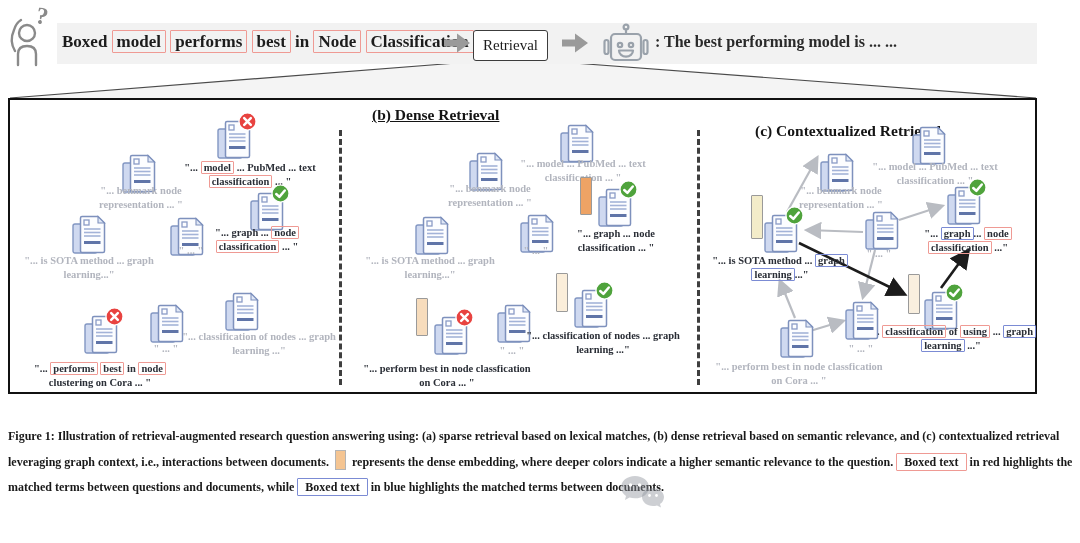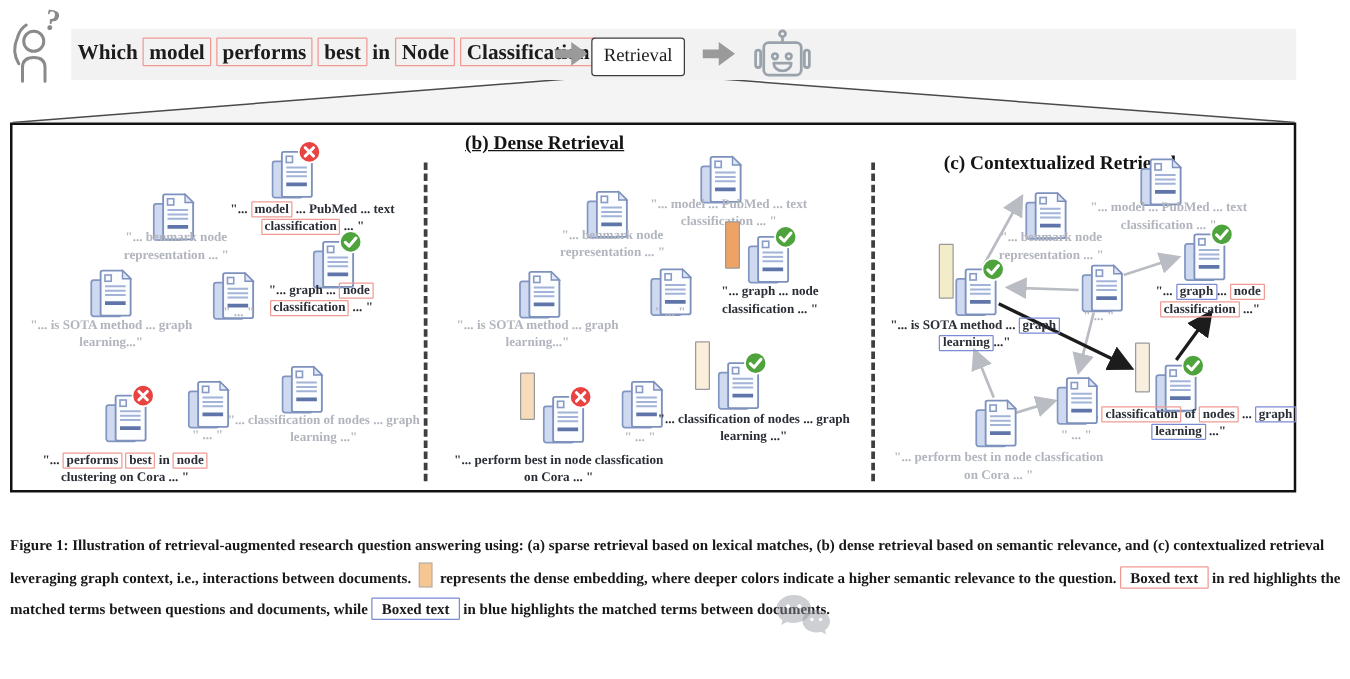--- a/index.html
+++ b/index.html
@@ -57,21 +57,21 @@
 
   <svg class="abs" style="left:6px;top:6px;z-index:2" width="50" height="62" viewBox="0 0 50 62">
     <g fill="none" stroke="#8a8a8a" stroke-width="2.4" stroke-linecap="round">
       <circle cx="21" cy="27" r="8"></circle>
       <path d="M9,45 Q3,35 8,24 Q10,17 15,14"></path>
       <path d="M12,59 L12,48 Q12,40 21,40 Q30,40 30,48 L30,59"></path>
     </g>
     <text x="30" y="18" font-size="24" font-weight="bold" fill="#8a8a8a" font-family="Liberation Serif, serif" transform="rotate(12 36 10)">?</text>
   </svg>
 
-  <div class="abs" id="question"><span>Which </span><span class="bx bx-red">model</span><span> </span><span class="bx bx-red">performs</span><span> </span><span class="bx bx-red">best</span><span> in </span><span class="bx bx-red">Node</span><span> </span><span class="bx bx-red">Classification</span><span>?</span></div>
+  <div class="abs" id="question"><span>Boxed </span><span class="bx bx-red">model</span><span> </span><span class="bx bx-red">performs</span><span> </span><span class="bx bx-red">best</span><span> in </span><span class="bx bx-red">Node</span><span> </span><span class="bx bx-red">Classification</span><span>?</span></div>
 
   <svg class="abs flow-arrow" style="left:444px;top:33px" width="26" height="20" viewBox="0 0 26 20">
     <path d="M0,6.5 H13 V0.5 L26,10 L13,19.5 V13.5 H0 Z" fill="#9a9a9a"></path>
   </svg>
 
   <div class="abs" id="retriever-box">
     <span>Retrieval</span>
   </div>
 
   <svg class="abs flow-arrow" style="left:562px;top:33px" width="26" height="20" viewBox="0 0 26 20">
@@ -84,20 +84,21 @@
       <line x1="23" y1="6.5" x2="23" y2="11"></line>
       <rect x="8" y="11" width="30" height="26" rx="4"></rect>
       <rect x="1.5" y="17" width="4" height="14" rx="2"></rect>
       <rect x="40.5" y="17" width="4" height="14" rx="2"></rect>
       <circle cx="17" cy="22" r="2.2"></circle>
       <circle cx="28" cy="22" r="2.2"></circle>
       <path d="M16,27.5 H30 M16,27.5 a7,6.2 0 0 0 14,0"></path>
     </g>
   </svg>
 
+  <div class="abs" id="answer">:   The best performing model is ... ...</div>
 
   <div class="abs" id="figure">
     <div id="figure-layer">
         <div class="panel-title" style="left: 362px; top: 6px; text-decoration: underline;">(b) Dense Retrieval</div>
         <div class="panel-title" style="left: 706px; top: 22px; margin-left: 39px;">(c) Contextualized Retrieval</div>
         <div class="divider" style="left: 329px; top: 30px; height: 255px;"></div>
         <div class="divider" style="left: 687px; top: 30px; height: 255px;"></div>
         <svg id="fig-arrows" width="1025" height="291">
           <defs>
             <marker id="mG" markerWidth="8" markerHeight="8" refX="6.5" refY="4" orient="auto">
@@ -391,21 +392,21 @@
             <rect x="12" y="5" width="5" height="5" fill="none" stroke="#8a9cc6" stroke-width="1.3"></rect>
             <line x1="12" y1="14" x2="28.5" y2="14" stroke="#a3b3d8" stroke-width="1.6"></line>
             <line x1="12" y1="17.5" x2="28.5" y2="17.5" stroke="#a3b3d8" stroke-width="1.6"></line>
             <line x1="12" y1="21" x2="28.5" y2="21" stroke="#a3b3d8" stroke-width="1.6"></line>
             <line x1="12" y1="27.5" x2="28.5" y2="27.5" stroke="#5f74a8" stroke-width="3"></line>
           </svg></div>
         <div class="badge" style="left: 935px; top: 183px;"><svg width="19" height="19" viewBox="0 0 20 20">
             <circle cx="10" cy="10" r="9" fill="#4fa33c" stroke="#fff" stroke-width="1.4"></circle>
             <path d="M5.5 10.5 L8.8 13.5 L14.5 6.8" fill="none" stroke="#fff" stroke-width="2.6" stroke-linecap="round" stroke-linejoin="round"></path>
           </svg></div>
-        <div class="doc-label dark" style="left: 853px; top: 225px; width: 176px;"><span>"... </span><span class="bx bx-red">classification</span><span> of </span><span class="bx bx-red">nodes</span><span> ... </span><span class="bx bx-blue">graph</span><span> </span><span class="bx bx-blue">learning</span><span> ..."</span></div>
+        <div class="doc-label dark" style="left: 853px; top: 225px; width: 176px;"><span>"... </span><span class="bx bx-red">classification</span><span> of </span><span class="bx bx-red">using</span><span> ... </span><span class="bx bx-blue">graph</span><span> </span><span class="bx bx-blue">learning</span><span> ..."</span></div>
         <div class="doc-icon" style="left: 770px; top: 219px;"><svg width="34" height="40" viewBox="0 0 34 40">
             <rect x="1" y="9" width="24" height="29" rx="2" fill="#cfd9f0" stroke="#8296c2" stroke-width="1.4"></rect>
             <path d="M10,1.5 H26 L32.5,8 V36 q0,1.5 -1.5,1.5 H10 q-1.5,0 -1.5,-1.5 V3 q0,-1.5 1.5,-1.5 Z" fill="#fcfdff" stroke="#7e91bd" stroke-width="1.5"></path>
             <path d="M26,1.5 V8 H32.5 Z" fill="#dfe7f6" stroke="#7e91bd" stroke-width="1.1"></path>
             <rect x="12" y="5" width="5" height="5" fill="none" stroke="#8a9cc6" stroke-width="1.3"></rect>
             <line x1="12" y1="14" x2="28.5" y2="14" stroke="#a3b3d8" stroke-width="1.6"></line>
             <line x1="12" y1="17.5" x2="28.5" y2="17.5" stroke="#a3b3d8" stroke-width="1.6"></line>
             <line x1="12" y1="21" x2="28.5" y2="21" stroke="#a3b3d8" stroke-width="1.6"></line>
             <line x1="12" y1="27.5" x2="28.5" y2="27.5" stroke="#5f74a8" stroke-width="3"></line>
           </svg></div>

